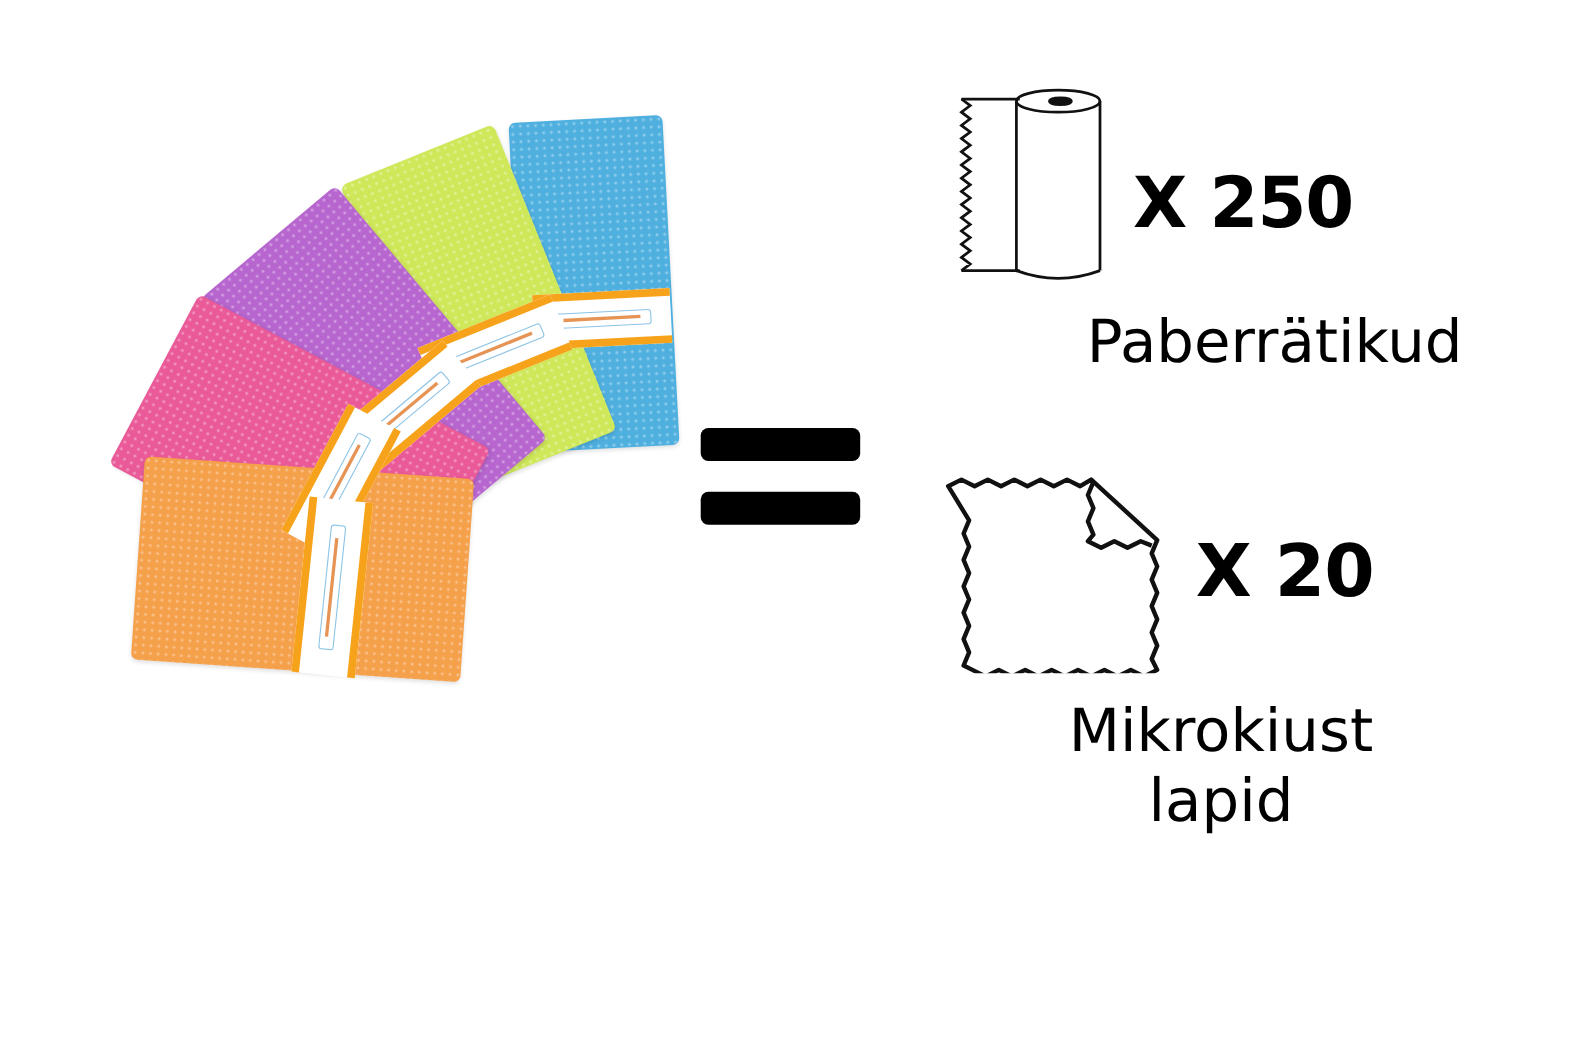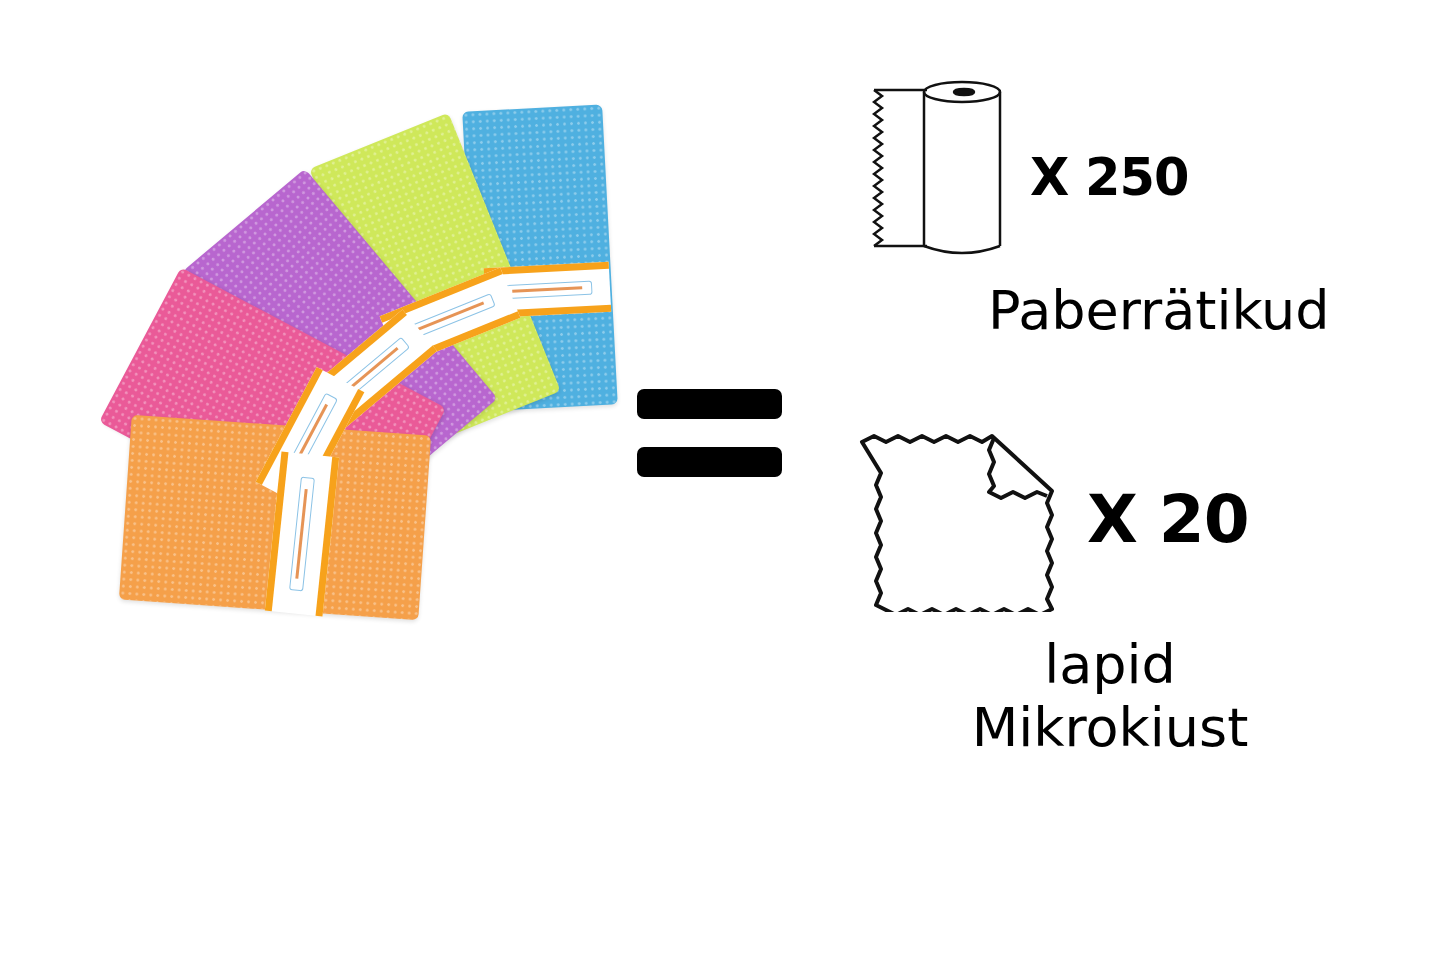--- a/index.html
+++ b/index.html
@@ -19,21 +19,21 @@
                width: 70%; height: 12px; border: 1.5px solid #8cc3e6; border-radius: 3px; }
   .band .tag::after { content: ""; position: absolute; left: 10%; right: 10%; top: 4px; height: 3px; background: #e0792c; opacity: .8; }
 
   .equals { position: absolute; left: 637px; top: 389px; width: 145px; }
   .equals .bar { height: 30px; background: #000; border-radius: 7px; margin-bottom: 28px; }
 
   .roll-icon { position: absolute; left: 872px; top: 80px; width: 140px; height: 180px; }
   .cloth-icon { position: absolute; left: 856px; top: 432px; width: 215px; height: 180px; }
 
   .count { position: absolute; font-family: "DejaVu Sans", sans-serif; font-weight: bold; color: #000; letter-spacing: -1px; }
-  .count-250 { left: 1030px; top: 148px; font-size: 51px; }
+  .count-250 { left: 1030px; top: 148px; font-size: 64px; }
   .count-20  { left: 1087px; top: 481px; font-size: 66px; text-align: center; }
 
   .label { position: absolute; font-family: "DejaVu Sans", sans-serif; color: #000; font-size: 54px; text-align: center; line-height: 1.16; }
   .label-paper { left: 988px; top: 280px; width: 420px; text-align: left; }
   .label-micro { left: 940px; top: 634px; width: 340px; }
 </style>
 </head>
 <body>
 
 <div class="cloths">
@@ -98,15 +98,15 @@
            l-12 6 -12 -6 -12 6 -12 -6 -12 6 -12 -6 -12 6 -12 -6 -12 6 -12 -6 -12 6 -12 -6 -12 6 -12 -6 -8 -4
            l5 -12 -5 -12 5 -12 -5 -12 5 -12 -5 -12 5 -12 -5 -12 5 -12 -5 -12 5 -12 Z"></path>
   <path d="M138 6 l-5 12 5 12 -5 12 5 12 -5 6 l12 6 12 -6 12 6 12 -6 10 4"></path>
 </svg>
 
 <div class="count count-250">X 250</div>
 <div class="label label-paper">Paberrätikud</div>
 
 <div class="count count-20">X 20</div>
 <div class="label label-micro">
+  <div>Mikrokiust</div>
   <div>lapid</div>
-  <div>Mikrokiust</div>
 </div>
 
 </body></html>

